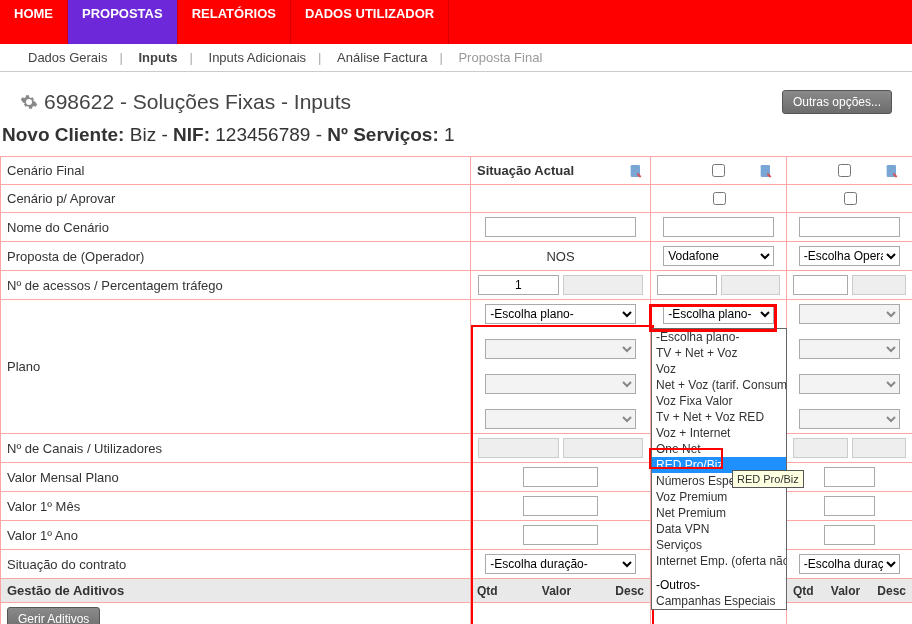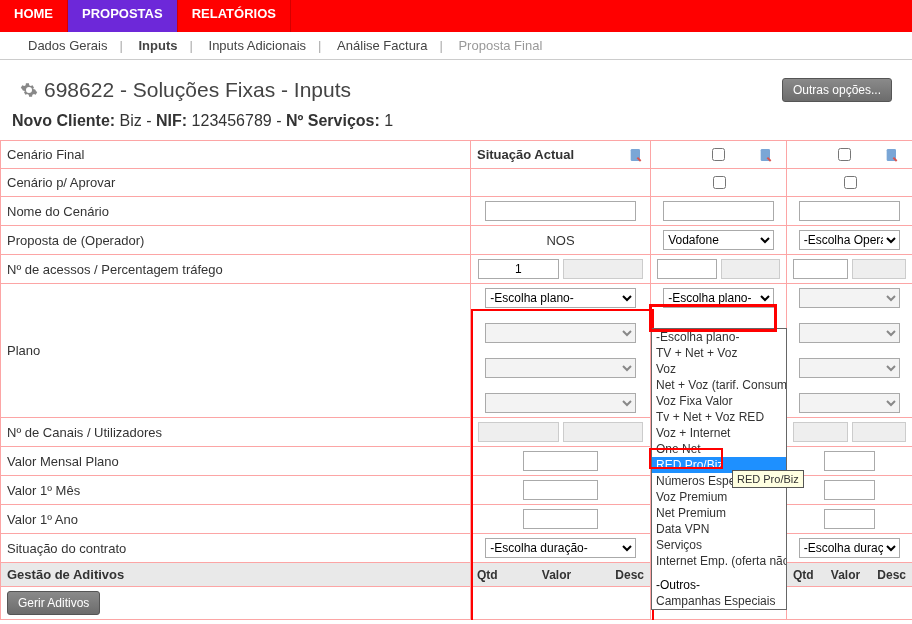--- a/index.html
+++ b/index.html
@@ -1,27 +1,27 @@
 <!DOCTYPE html>
 <html><head>
 <meta charset="utf-8">
 <style>
   body { margin:0; font-family: Arial, Helvetica, sans-serif; font-size:13px; color:#333; width:912px; }
-  .topnav { background:#ff0000; height:32px; display:flex; }
+  .topnav { background:#ff0000; height:44px; display:flex; }
   .topnav div { color:#fff; font-weight:bold; font-size:13px; padding:6px 14px; border-right:1px solid #d40000; cursor:pointer; }
   .topnav div.active { background:#6d28d9; }
   .subnav { padding:6px 22px; color:#444; border-bottom:1px solid #ccc; }
   .subnav span { padding:0 6px; }
   .subnav .sep { color:#aaa; }
   .subnav .current { color:#999; }
   .header-row { display:flex; justify-content:space-between; align-items:center; padding:18px 20px 6px; }
   .page-title { font-size:21px; color:#444; display:flex; align-items:center; gap:6px; }
   .gear-icon { width:18px; height:18px; display:inline-block; }
   .btn-grey { background:linear-gradient(#8a8a8a,#6c6c6c); color:#fff; border:1px solid #555; border-radius:3px; padding:4px 10px; font-size:12px; cursor:pointer; }
-  .info-line { padding:4px 12px 10px; font-size:16px; }
+  .info-line { padding:4px 2px 10px; font-size:19px; }
   .info-line b { font-weight:bold; }
   table.grid { border-collapse:collapse; width:100%; table-layout:fixed; }
   table.grid td { border:1px solid #fca5a5; padding:4px 6px; vertical-align:middle; height:22px; box-sizing:border-box; overflow:hidden; }
   table.grid td.lbl { width:470px; font-size:13px; }
   table.grid td.col { text-align:center; }
   .head-row td { font-weight:normal; }
   .sit-head { font-weight:bold !important; display:flex; justify-content:space-between; align-items:center; }
   .chk { width:13px; height:13px; }
   input.txt, select.sel { width:90%; font-size:12px; border:1px solid #aaa; height:20px; box-sizing:border-box; }
   input.txt { padding:0 4px; }
@@ -46,20 +46,21 @@
   .col-hl { position:absolute; left:471px; top:169px; width:179px; height:452px; border:2px solid #ff0000; pointer-events:none; z-index:5; }
   .flex-end { display:flex; justify-content:flex-end; align-items:center; gap:30px; padding-right:6px; }
 </style>
 </head>
 <body>
 
 <div class="topnav">
   <div>HOME</div>
   <div class="active">PROPOSTAS</div>
   <div>RELATÓRIOS</div>
+  <div>DADOS UTILIZADOR</div>
 </div>
 
 <div class="subnav">
   <span>Dados Gerais</span><span class="sep">|</span>
   <span><b>Inputs</b></span><span class="sep">|</span>
   <span>Inputs Adicionais</span><span class="sep">|</span>
   <span>Análise Factura</span><span class="sep">|</span>
   <span class="current">Proposta Final</span>
 </div>
 

